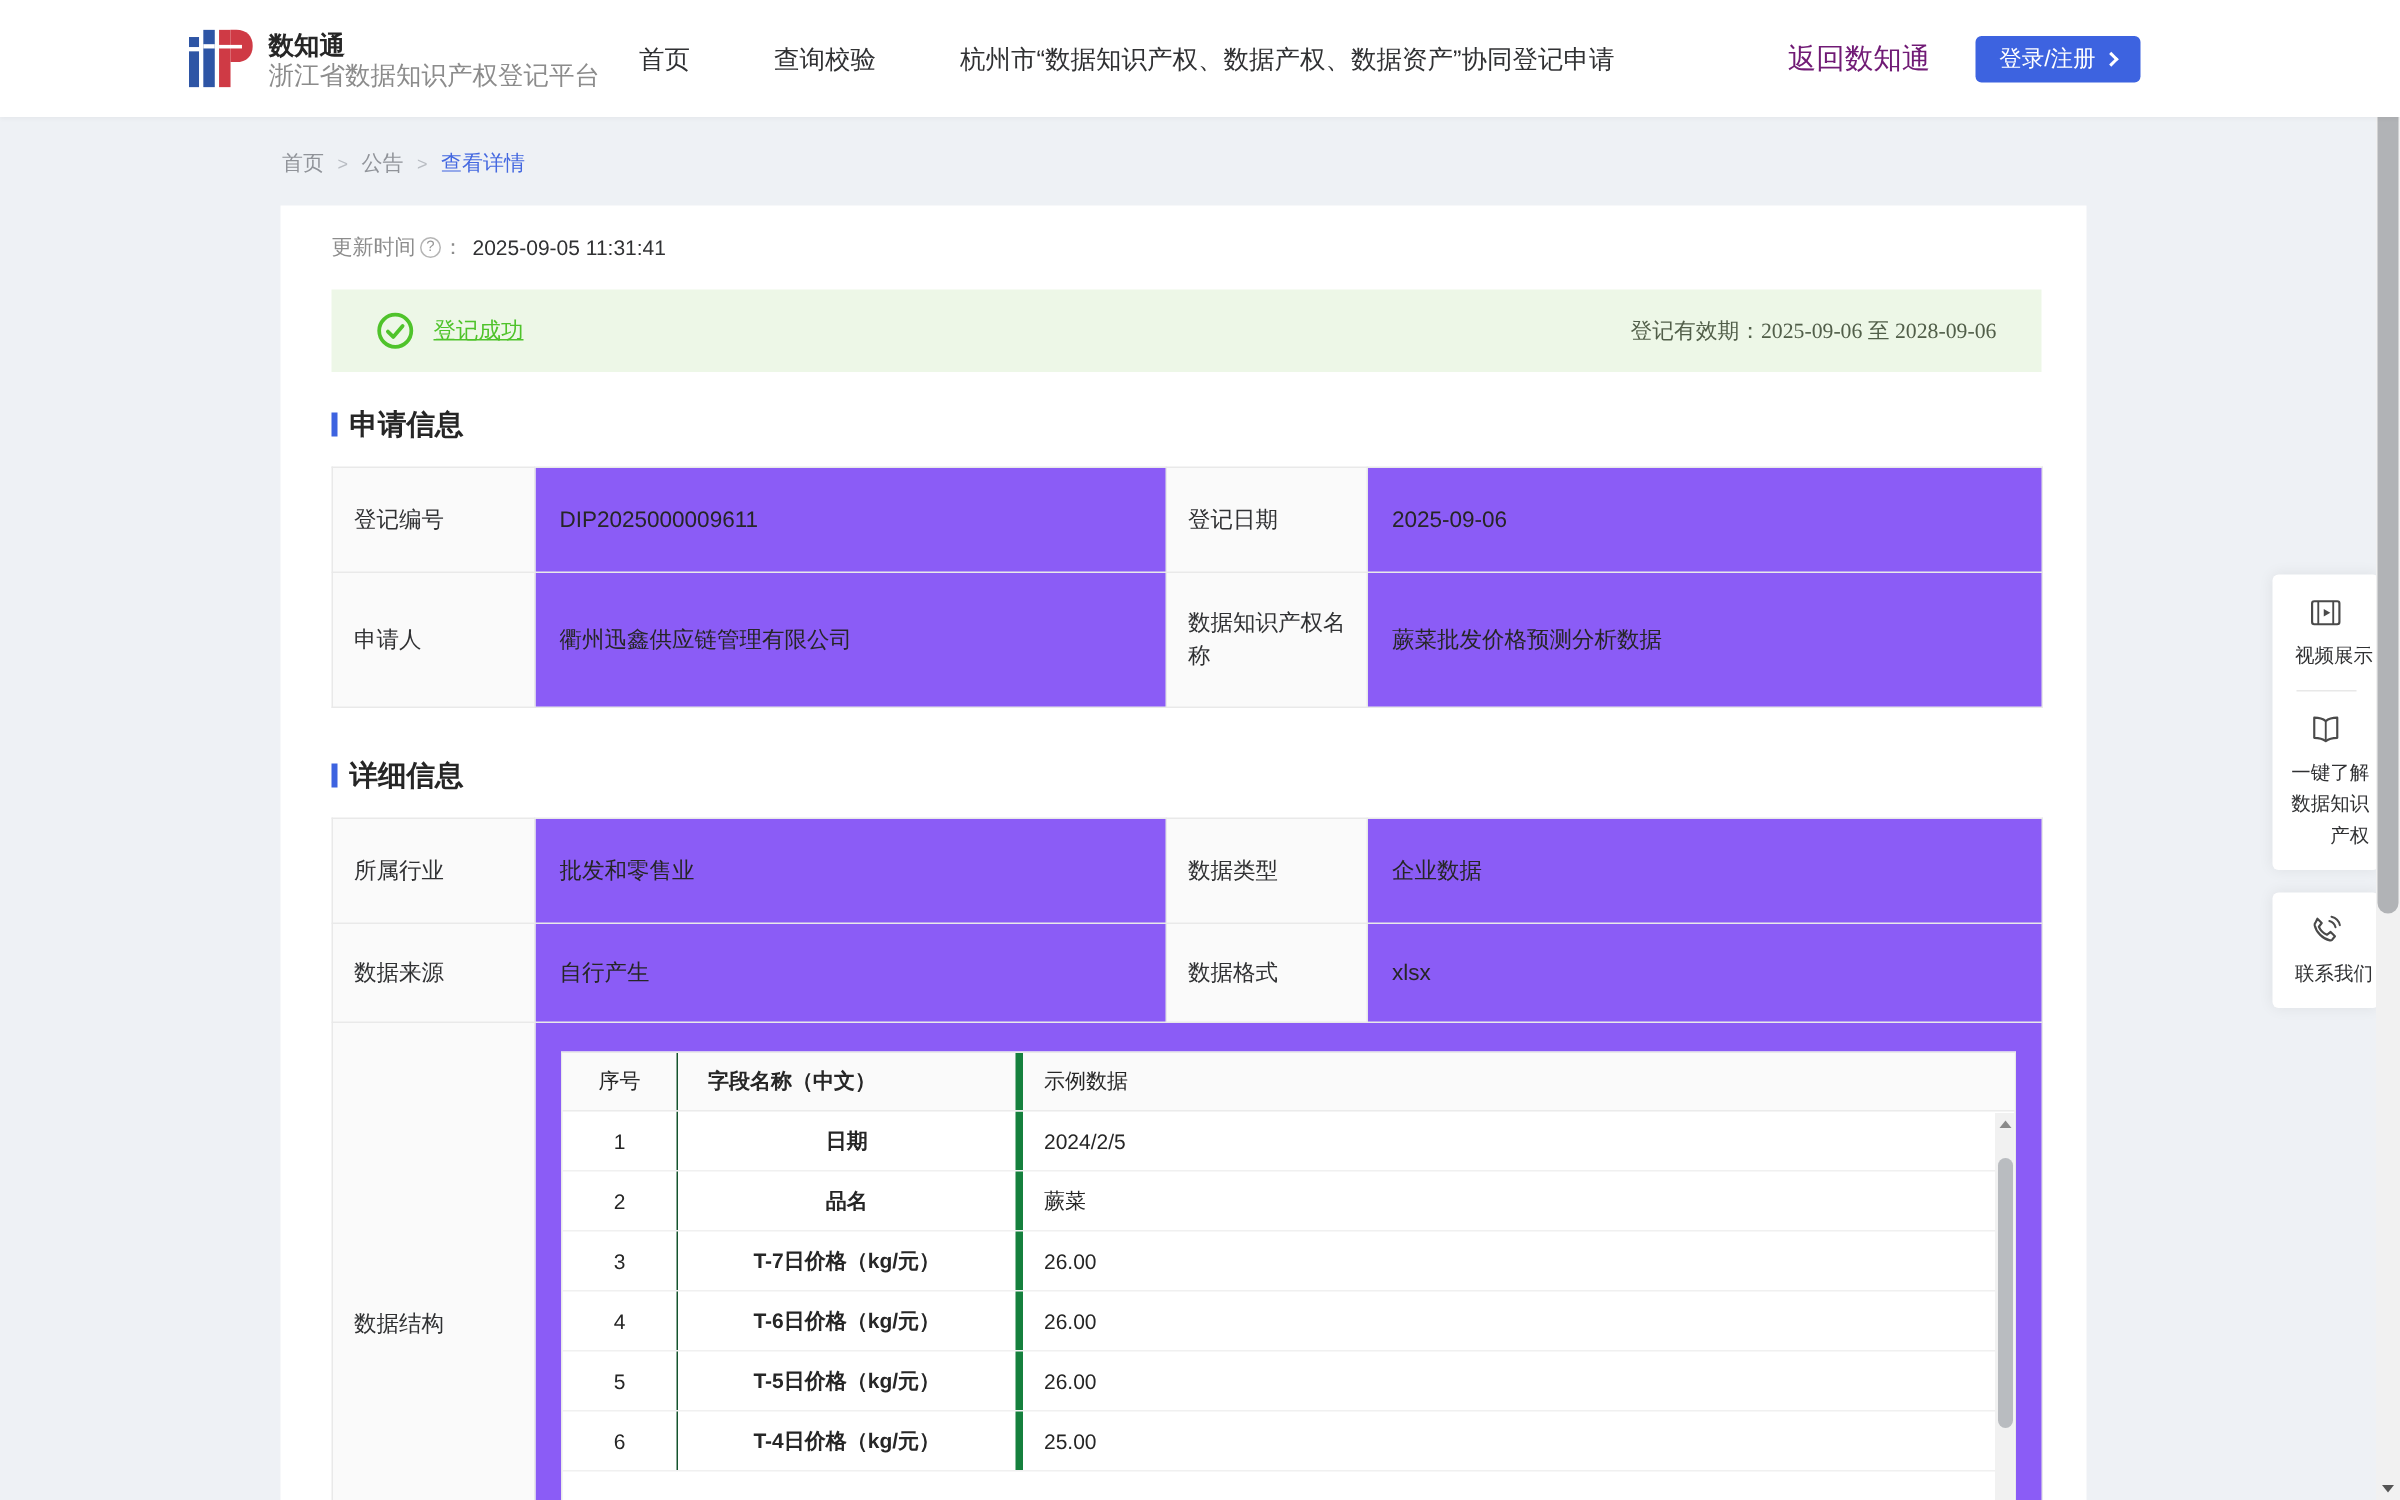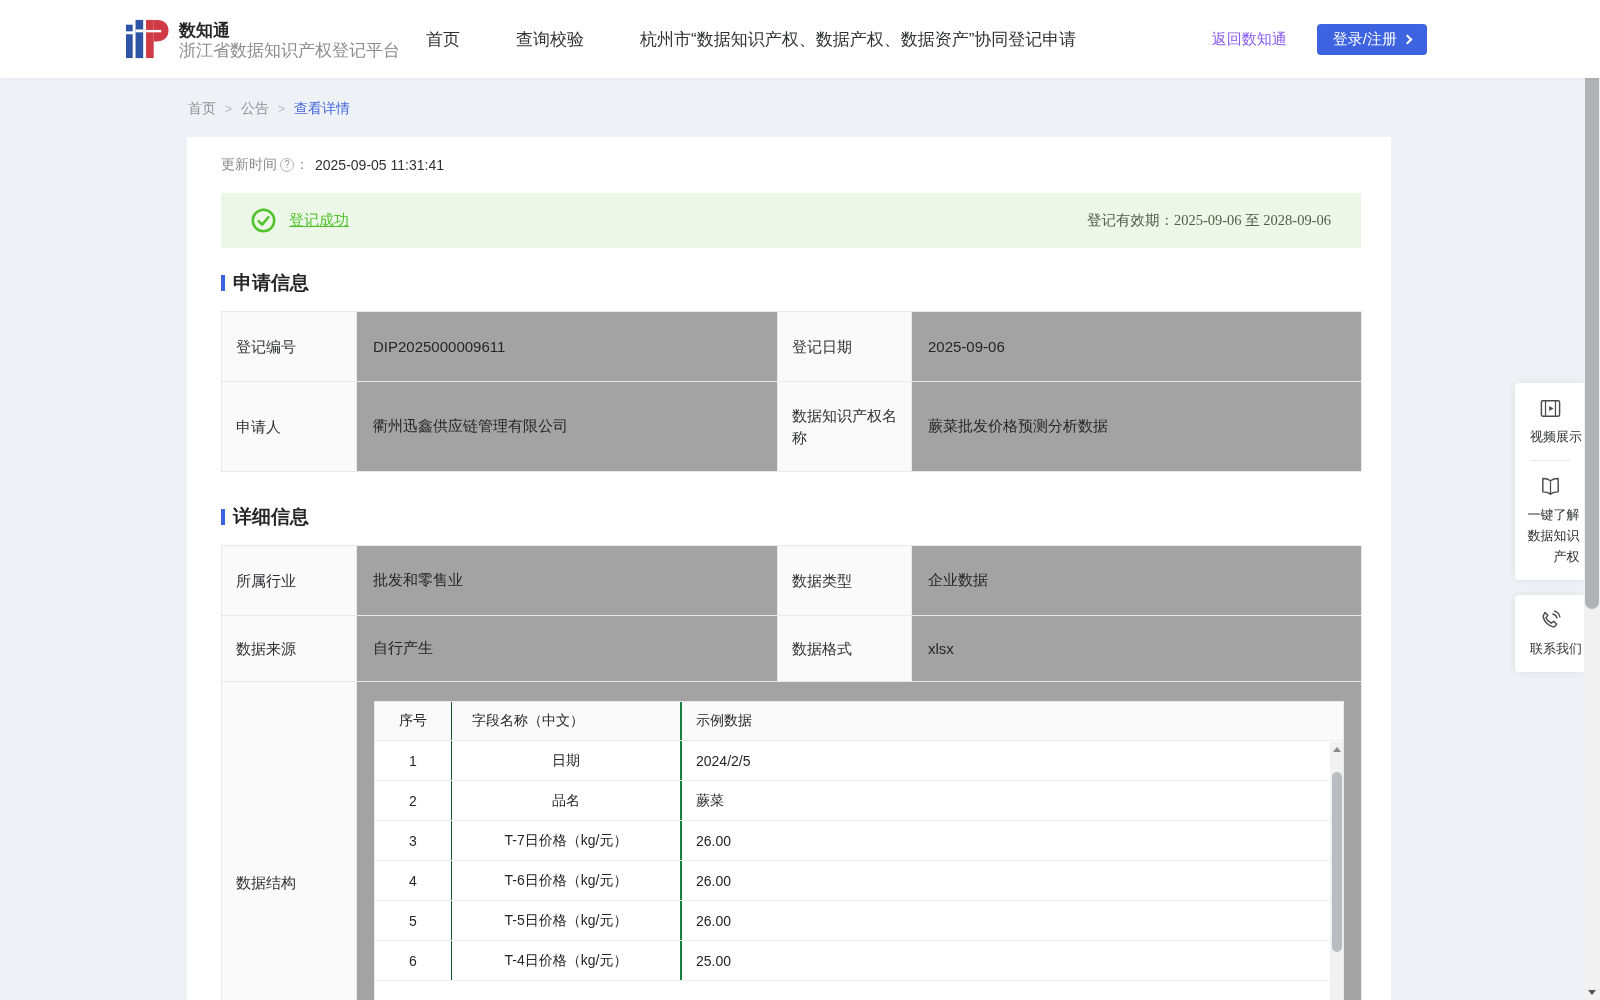--- a/index.html
+++ b/index.html
@@ -11,21 +11,21 @@
   .topbar { height:78px; background:#fff; display:flex; 
             padding-left:125px; padding-right:173px; position:relative; z-index:5;
             box-shadow:0 1px 3px rgba(0,0,0,.04); }
   .brand { display:flex; align-items:center; }
   .brand-logo { width:44px; height:42px; margin-right:10px; }
   .brand-name { font-size:17px; font-weight:bold; color:#262626; line-height:22px; }
   .brand-sub  { font-size:17px; color:#8c8c8c; line-height:17px; }
   .mainnav { display:flex; align-items:center; gap:56px; margin-left:26px; }
   .nav-item { font-size:17px; color:#303133; cursor:pointer; white-space:nowrap; }
   .top-right { margin-left:auto; display:flex; align-items:center; }
-  .back-link { font-size:15px; color:#8b5cf6; cursor:pointer; margin-right:30px; white-space:nowrap; }
+  .back-link { font-size:19px; color:#701a75; cursor:pointer; margin-right:30px; white-space:nowrap; }
   .login-btn { height:31px; padding:4px 16px; background:#3D63E0; color:#fff; font-size:15px;
                border:none; border-radius:4px; display:flex; align-items:center; gap:7px; cursor:pointer; }
   .chev { width:7px; height:7px; border-top:2px solid #fff; border-right:2px solid #fff;
           transform:rotate(45deg); display:inline-block; margin-top:1px; }
 
   
   .breadcrumb { padding:22px 0 0 188px; font-size:14px; display:flex; gap:9px; align-items:center; }
   .bc-link { color:#909399; cursor:pointer; }
   .bc-sep  { color:#b8bcc2; font-size:12px; }
   .bc-current { color:#4468E0; }
@@ -45,30 +45,30 @@
                   font-size:14.5px; color:#515e49; }
 
   .section-title { margin-top:26px; display:flex; align-items:center; height:18px; }
   .section-title.second { margin-top:36px; }
   .st-bar { width:4px; height:16px; background:#3D63E0; margin-right:8px; }
   .st-text { font-size:19px; font-weight:bold; color:#262626; }
 
   table.info { border-collapse:collapse; margin-top:19px; width:1140px; table-layout:fixed; font-size:15px; }
   table.info td { border:1px solid #e9e9e9; vertical-align:middle; }
   td.lbl { background:#fafafa; padding:10px 14px; color:#303133; line-height:22px; }
-  td.val { background:#a3a3a3; padding:10px 16px; color:#262626; }
+  td.val { background:#8b5cf6; padding:10px 16px; color:#262626; }
   tr.r-h70 { height:70px; } tr.r-h90 { height:90px; } tr.r-h66 { height:66px; }
   td.struct-val { padding:19px 18px 20px 17px; vertical-align:top; }
 
   
   .struct-table { position:relative; width:970px; border:1px solid #e9e9e9; font-size:14px; background:#fff; }
   .srow { display:flex; align-items:stretch; }
   .sh { background:#fafafa; height:39px; border-bottom:1px solid #ebebeb; }
   .sc1 { width:77px;  display:flex; align-items:center; justify-content:center; border-right:1px solid #14532d; }
-  .sc2 { width:230px; display:flex; align-items:center; justify-content:center; border-right:2px solid #15803d; }
+  .sc2 { width:230px; display:flex; align-items:center; justify-content:center; border-right:5px solid #15803d;font-weight:bold; }
   .sh .sc2 { justify-content:flex-start; padding-left:20px; }
   .sc3 { flex:1; display:flex; align-items:center; padding-left:14px; }
   .sbody { height:321px; overflow:hidden; }
   .sbody .srow { height:40px; border-bottom:1px solid #f0f0f0; color:#262626; }
   .s-scrollbar { position:absolute; top:40px; bottom:0; right:0; width:13px; background:#f1f1f1; }
   .s-arrow-up { position:absolute; top:5px; left:2.5px; width:0; height:0;
                 border-left:4px solid transparent; border-right:4px solid transparent;
                 border-bottom:5px solid #8a8a8a; cursor:pointer; }
   .s-thumb { position:absolute; top:30px; left:1.5px; width:10px; height:180px; background:#b9bcc0; border-radius:5px; cursor:pointer; }
 

